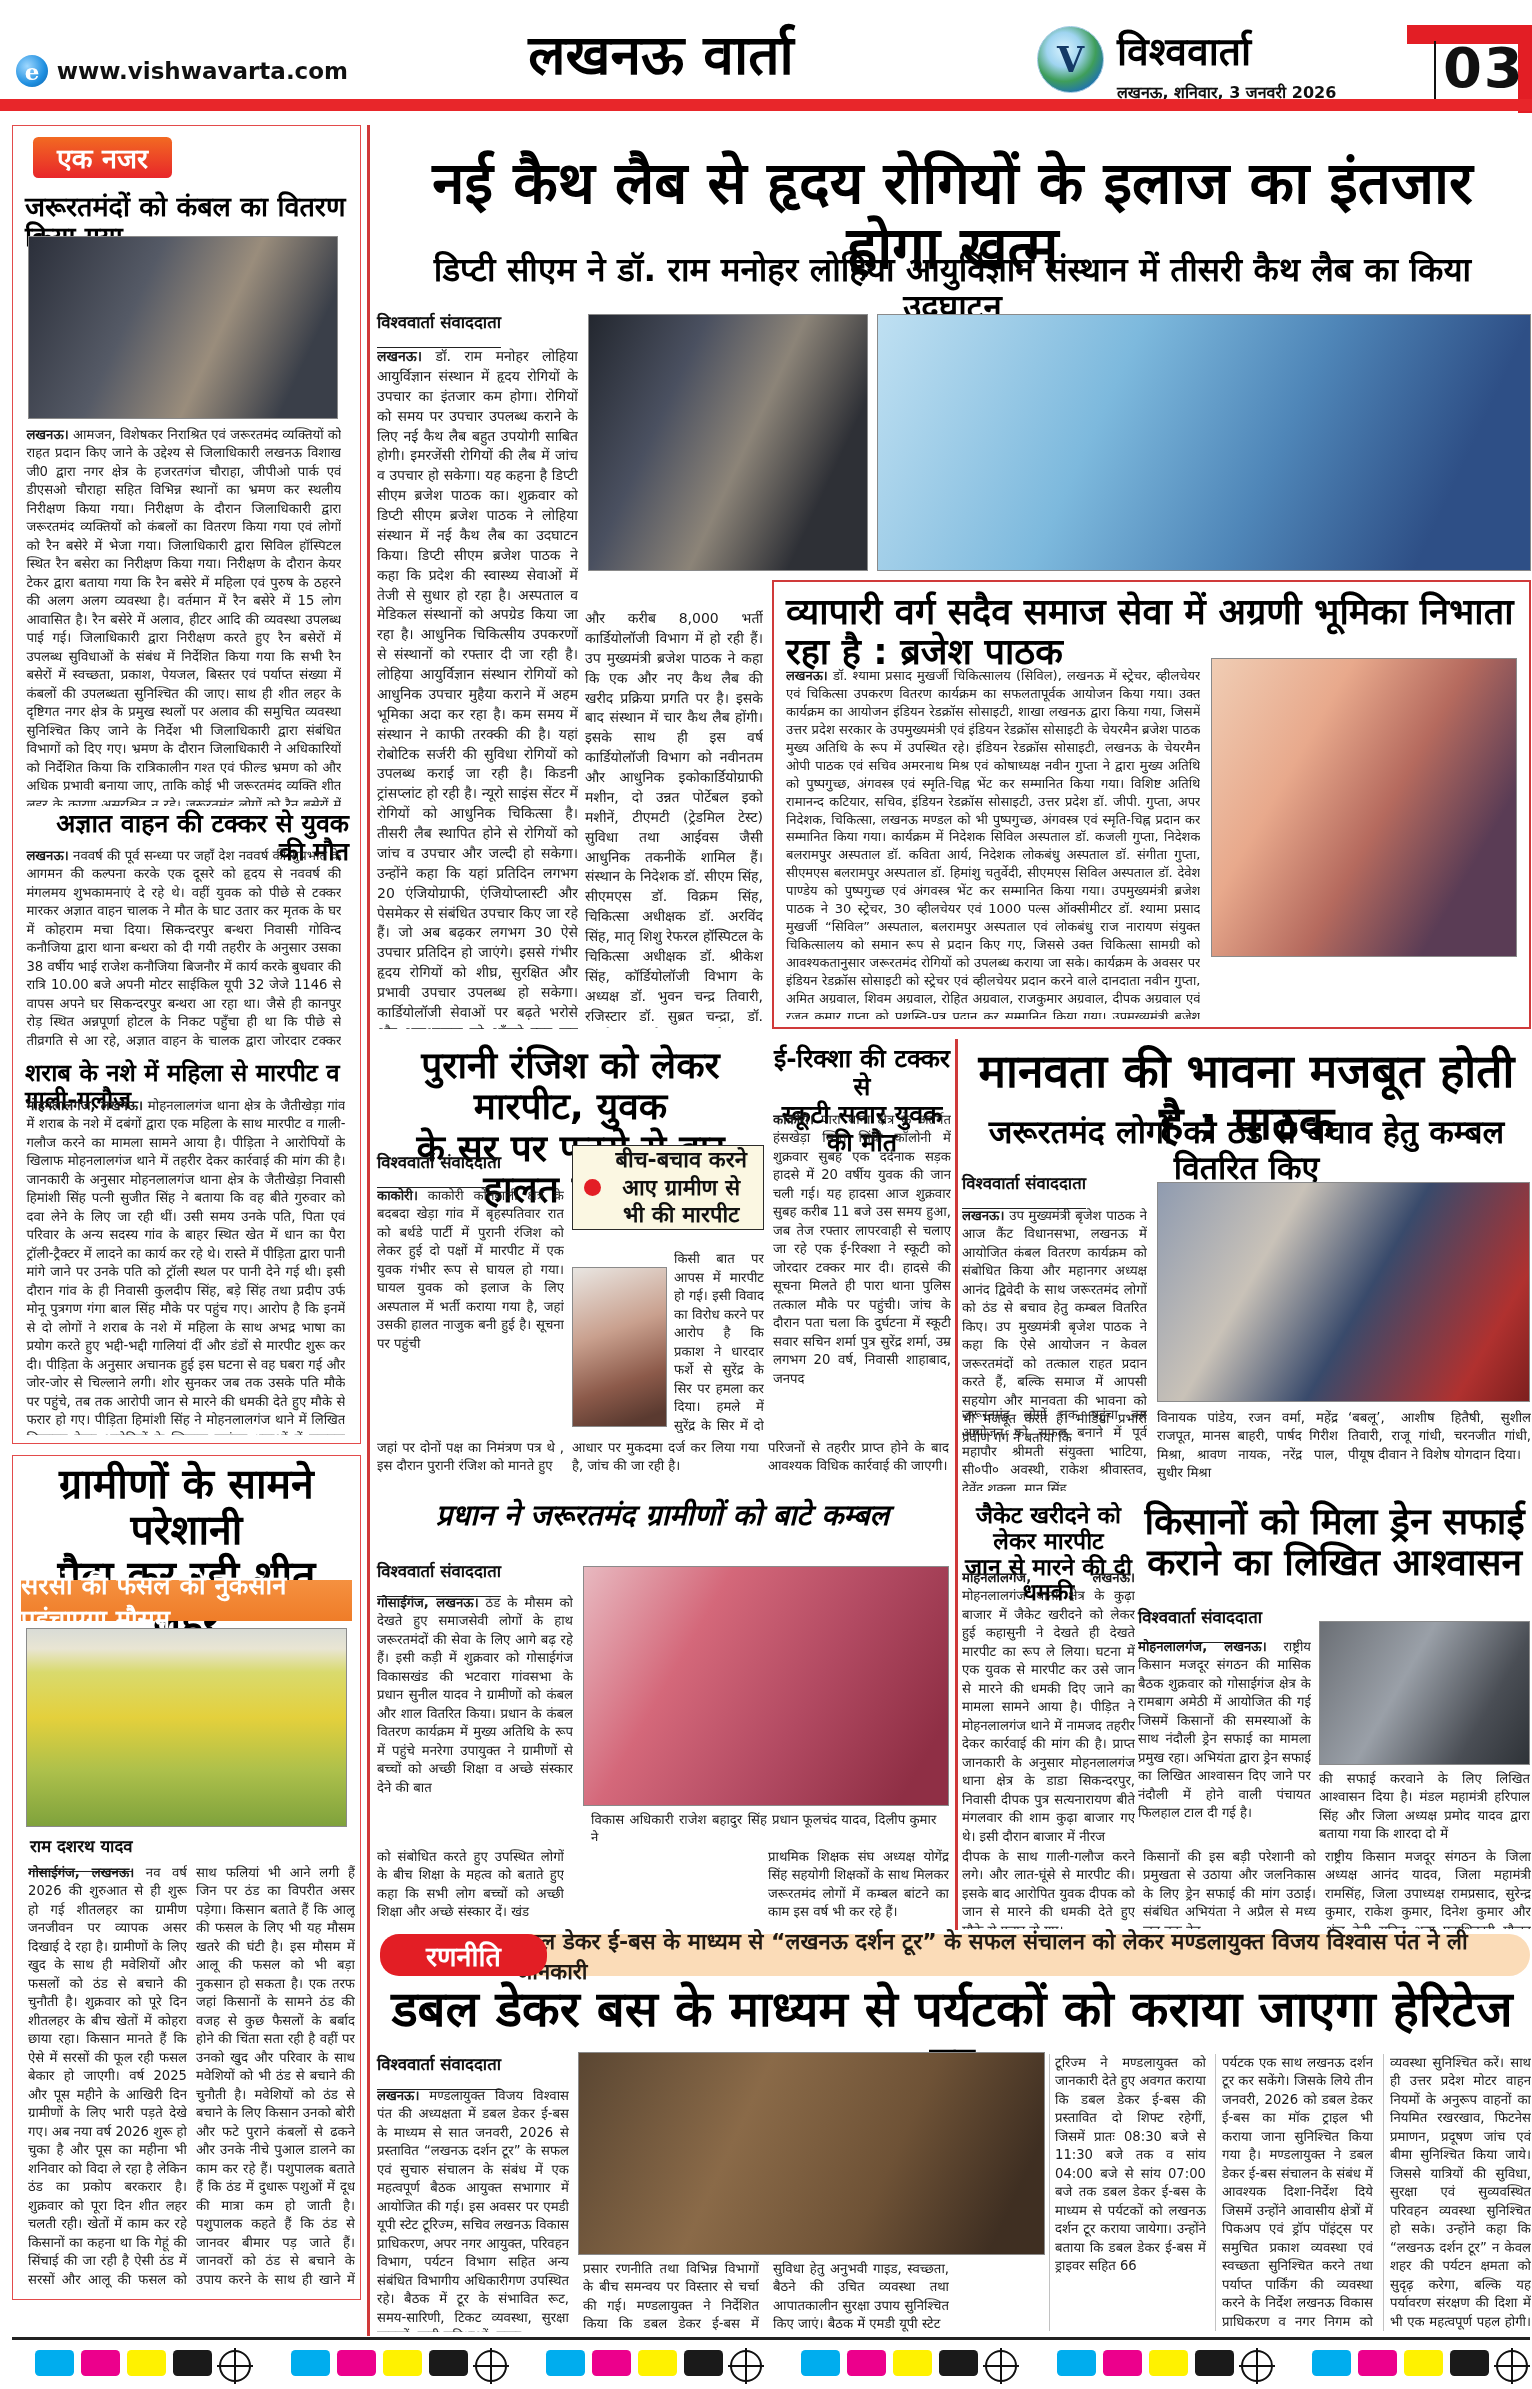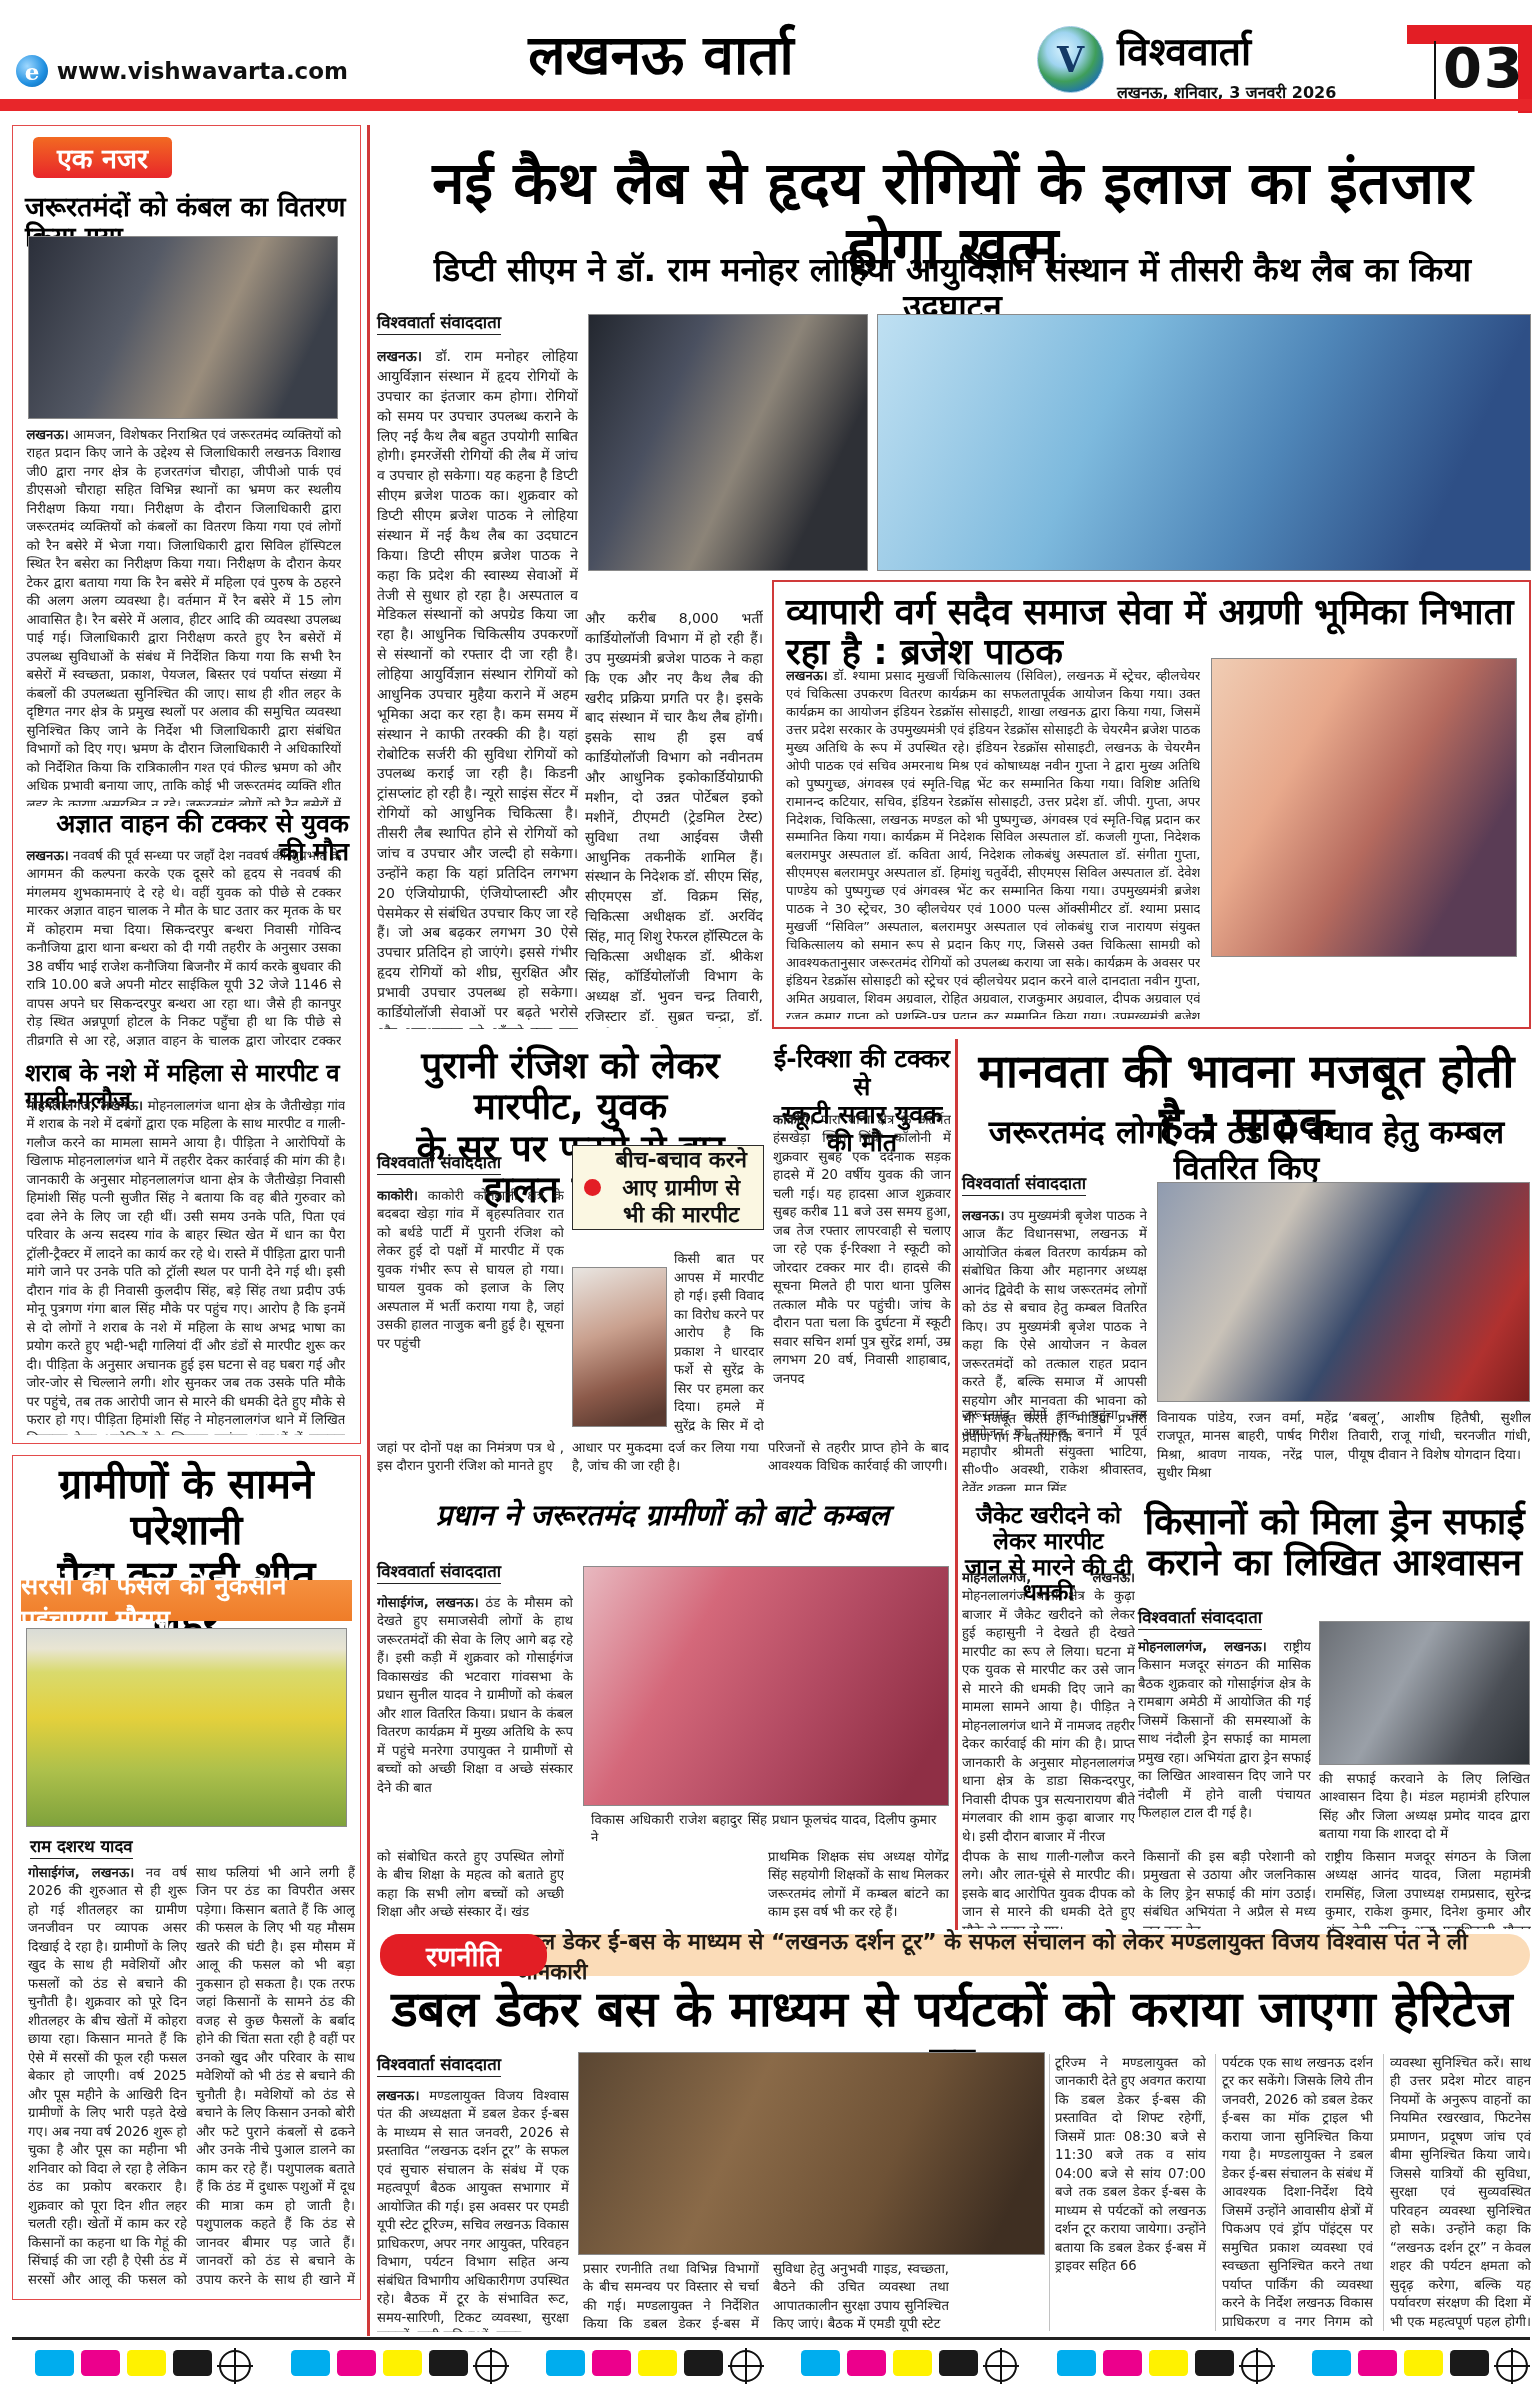--- a/index.html
+++ b/index.html
@@ -4,21 +4,21 @@
 <style>
   html,body{margin:0;padding:0;background:#e9e9e9;font-family:"DejaVu Sans",sans-serif;color:#111;}
   #page{position:relative;width:1532px;height:2389px;background:#fff;margin:0 auto;overflow:hidden;}
   .abs{position:absolute;}
   .bt{font-size:14px;line-height:1.42;text-align:justify;color:#1b1b1b;overflow:hidden;}
   .bt p{margin:0;}
   .sm{font-size:13.2px;line-height:1.4;}
   .dl{font-weight:bold;}
   .hl{font-weight:900;color:#000;line-height:1.12;}
   .ctr{text-align:center;}
-  .byline{font-weight:bold;font-size:16.7px;border-bottom:1.8px solid #222;padding-bottom:2px;}
+  .byline{font-weight:bold;font-size:16.7px;border-bottom:1.8px solid #222;padding-bottom:15px;}
   .photo{background-size:cover;border:0.9px solid #8a8a8a;box-sizing:border-box;}
   .redbox{border:2.6px solid #d03a3a;box-sizing:border-box;background:#fff;}
   .thinredbox{border:1.8px solid #e34b4b;box-sizing:border-box;background:#fff;}
   .vline-red{width:2.6px;background:#d03a3a;}
   .vline-gray{width:0.9px;background:#c2c2c2;}
   .orangebar{background:linear-gradient(180deg,#f59140,#ef7c28);color:#fff;font-weight:900;display:flex;align-items:center;justify-content:center;}
   .rn-label{background:#e31e25;color:#fff;font-weight:900;display:flex;align-items:center;justify-content:center;border-radius:19px;}
   .peach{background:#fbdcb8;border-radius:0 23px 23px 0;display:flex;align-items:center;padding:0 23px;font-weight:900;color:#201a14;}
   .inset{background:#fbf7e2;border:1.8px solid #2b2b2b;display:flex;align-items:center;gap:8.8px;padding:7px 10.6px;box-sizing:border-box;}
   .inset .dot{width:17.6px;height:17.6px;border-radius:50%;background:#e31e25;flex:0 0 auto;}

